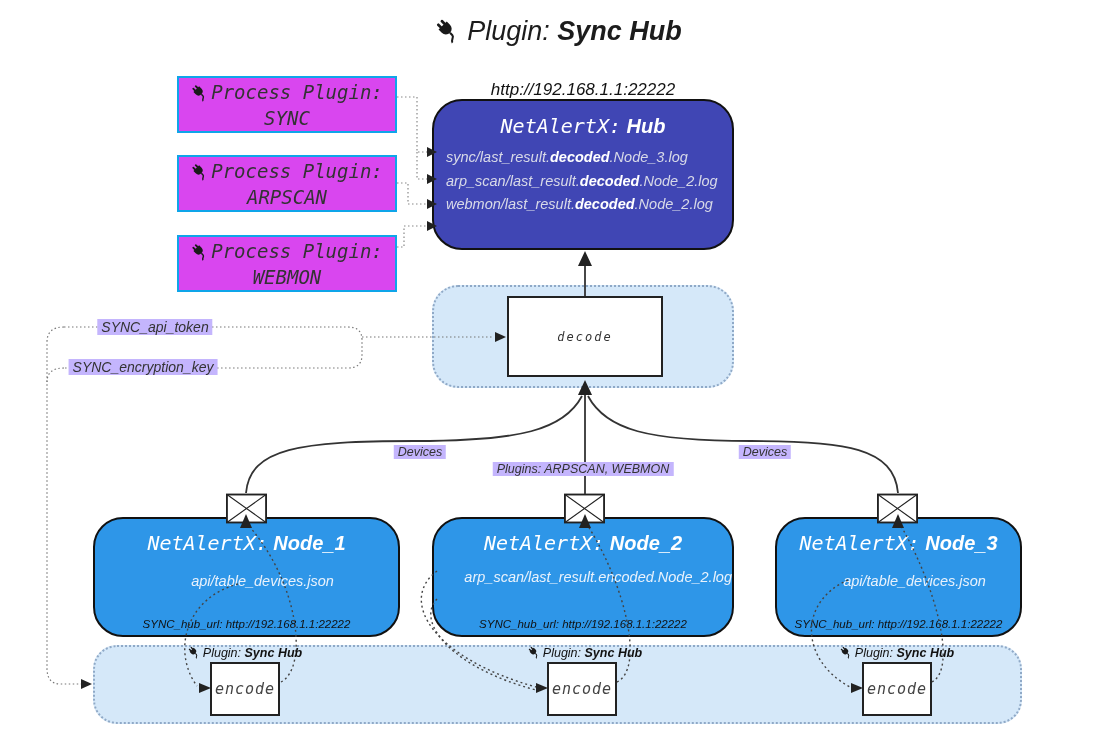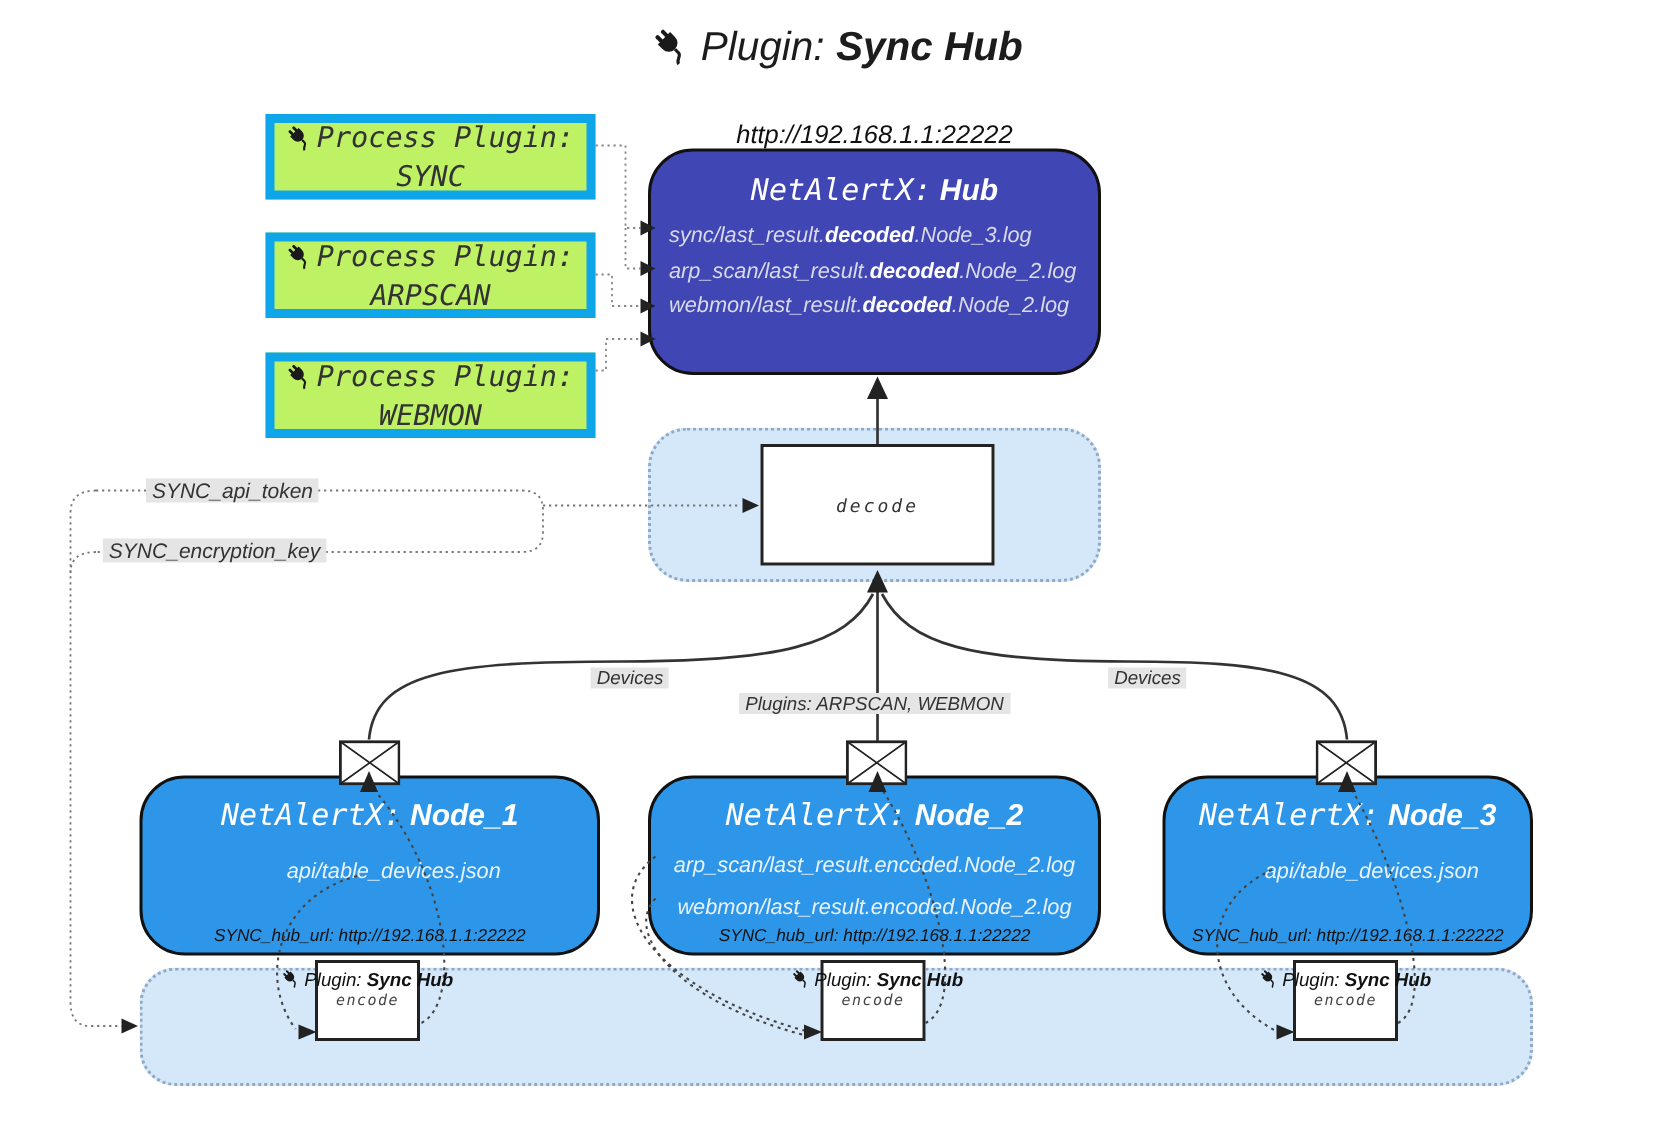--- a/index.html
+++ b/index.html
@@ -12,21 +12,21 @@
   
   .title{
     position:absolute;top:16px;left:0;width:100%;text-align:center;
     font-size:27px;color:#1c1c1c;
   }
   .title .plug-svg{vertical-align:-4px;margin-right:6px;}
 
   
   .pbox{
     position:absolute;left:177px;width:220px;height:57px;
-    background:#bef264;border:6px solid #0ea5e9;color:#333;
+    background:#d946ef;border:2px solid #0ea5e9;color:#333;
     font-size:19px;text-align:center;box-sizing:border-box;
     display:flex;flex-direction:column;justify-content:center;line-height:26px;
   }
   .pbox .row1{white-space:nowrap;}
   .pbox .plug-svg{vertical-align:-3px;margin-right:2px;}
 
   
   .huburl{
     position:absolute;left:432px;top:80px;width:302px;text-align:center;
     font-size:17px;color:#111;
@@ -51,42 +51,42 @@
   .decode-panel{left:432px;top:285px;width:302px;height:103px;}
   .iobox{
     position:absolute;background:#fff;border:2px solid #222;box-sizing:border-box;
     display:flex;align-items:center;justify-content:center;color:#333;z-index:2;
   }
   .decode-box{left:507px;top:296px;width:156px;height:81px;font-size:12px;letter-spacing:2px;}
 
   
   .flabel{
     position:absolute;transform:translate(-50%,-50%);
-    background:#e5e5e5;padding:0 4px;color:#333;white-space:nowrap;z-index:4;
+    background:#c4b5fd;padding:0 4px;color:#333;white-space:nowrap;z-index:4;
   }
   .secret{font-size:14px;}
   .edge{font-size:12.5px;}
 
   
   .node{
     position:absolute;top:517px;height:120px;background:var(--node_fill,#2e96e8);
     border:2px solid #111;border-radius:30px;box-sizing:border-box;color:#fff;z-index:1;
   }
   .node .ntitle{margin-top:12px;text-align:center;font-size:20px;white-space:nowrap;}
   .node .nitems{position:absolute;left:0;right:0;text-align:center;font-size:14.5px;color:#e9f2fc;}
   .node .nitems.single{top:53px;line-height:18px;padding-left:32px;}
-  .node .nitems.double{top:44px;line-height:28px;}
+  .node .nitems.double{top:44px;line-height:28px;text-align:right;}
   .node .nfooter{
     position:absolute;bottom:5px;left:0;right:0;text-align:center;
     font-size:11.5px;color:#111;
   }
 
   
   .band{left:93px;top:645px;width:929px;height:79px;border-radius:24px;z-index:0;}
-  .encode-box{top:640px;width:70px;height:54px;font-size:10px;letter-spacing:1px;color:#444;}
+  .encode-box{top:662px;width:70px;height:54px;font-size:15px;letter-spacing:1px;color:#444;}
   .bandlabel{
     position:absolute;top:653px;transform:translate(-50%,-50%);
     font-size:12.5px;color:#111;white-space:nowrap;z-index:4;
   }
   .bandlabel .plug-svg{vertical-align:-2px;margin-right:2px;}
 
   
   .envelope{position:absolute;z-index:2;}
 
   
@@ -184,21 +184,20 @@
     <div class="nitems single">
         <div>api/table_devices.json</div>
       </div>
     <div class="nfooter">SYNC_hub_url: http://192.168.1.1:22222</div>
   </div>
   <div class="node" style="left:432px;width:302px">
     <div class="ntitle"><span class="mono">NetAlertX:</span>
       <b>Node_2</b></div>
     <div class="nitems double">
       <div>arp_scan/last_result.encoded.Node_2.log</div>
-      <div>webmon/last_result.encoded.Node_2.log</div>
     </div>
     <div class="nfooter">SYNC_hub_url: http://192.168.1.1:22222</div>
   </div>
   <div class="node" style="left:775px;width:247px">
     <div class="ntitle"><span class="mono">NetAlertX:</span>
       <b>Node_3</b></div>
     <div class="nitems single">
         <div>api/table_devices.json</div>
       </div>
     <div class="nfooter">SYNC_hub_url: http://192.168.1.1:22222</div>

